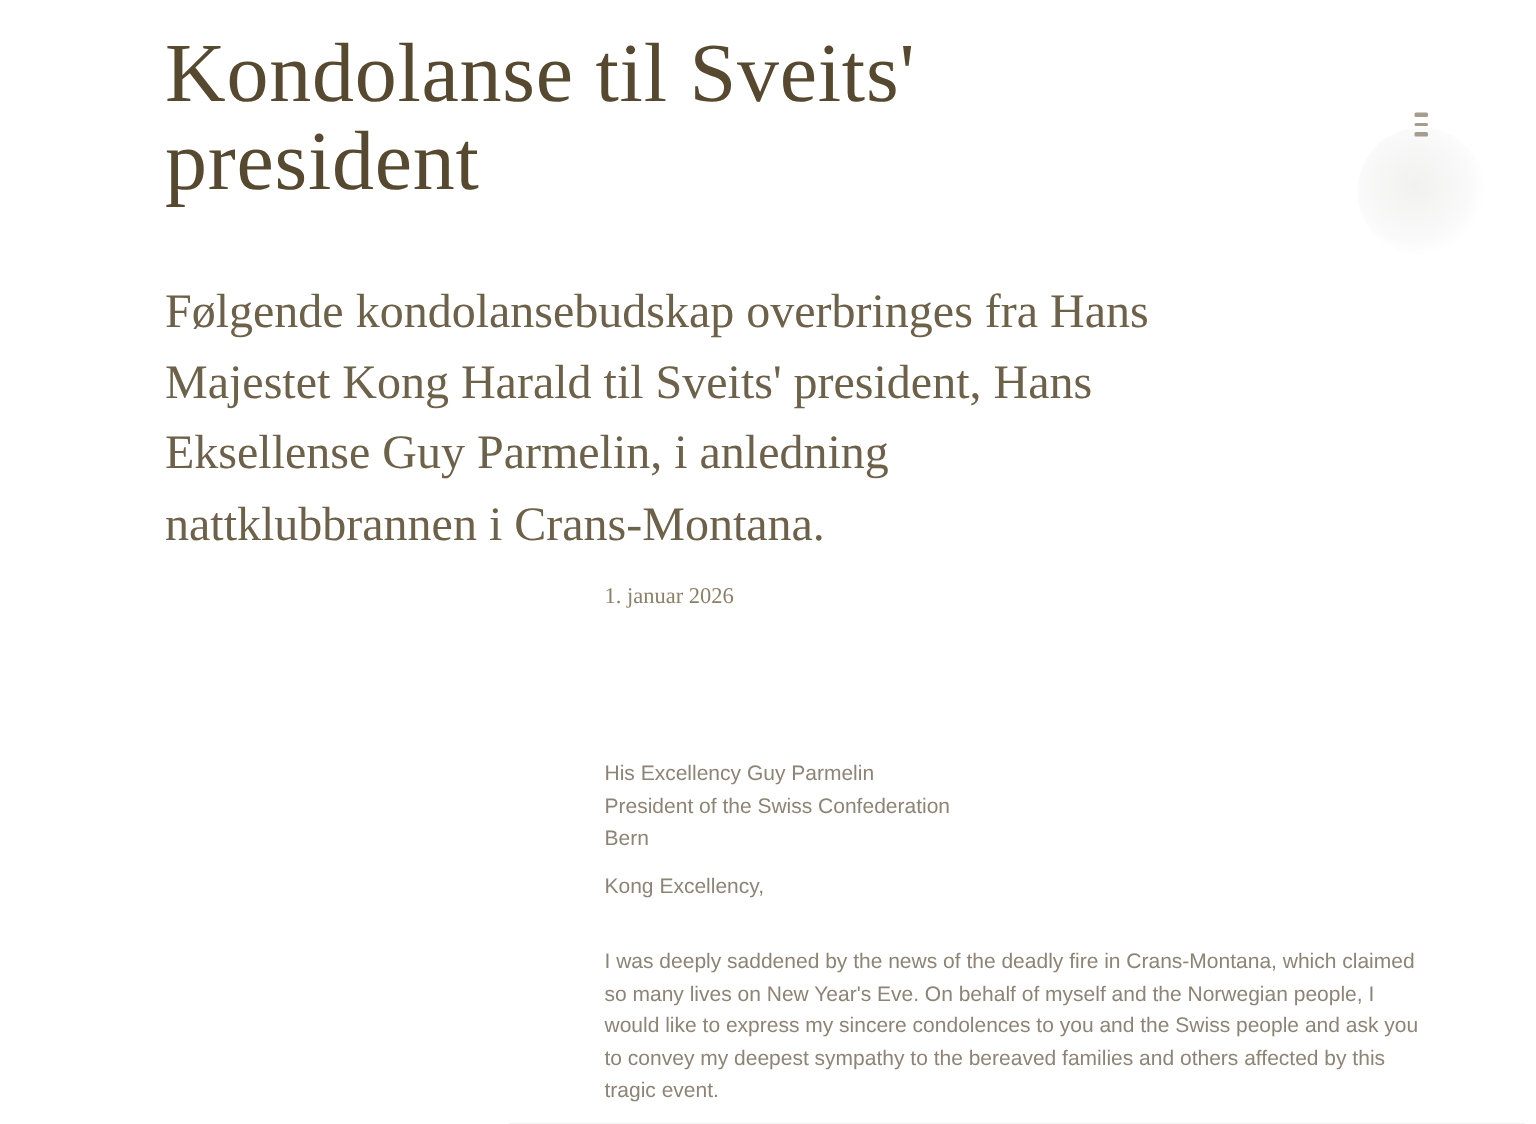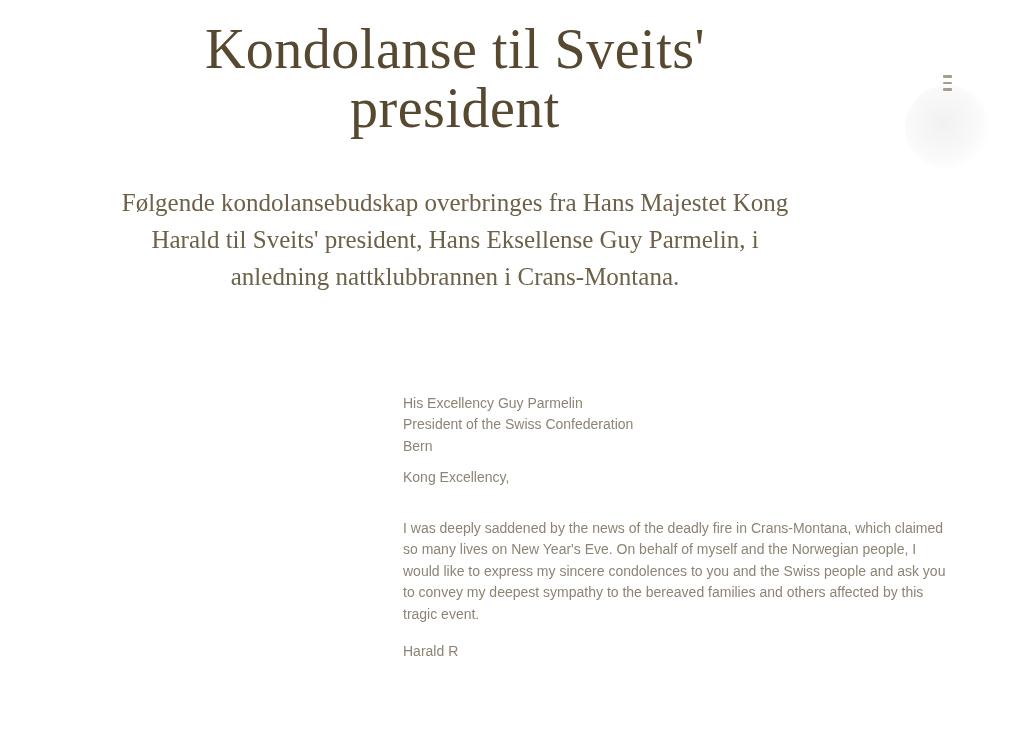--- a/index.html
+++ b/index.html
@@ -17,35 +17,34 @@
     width: 1024px;
     height: 749px;
     background: var(--bg_color);
     overflow: hidden;
     font-family: "Liberation Sans", sans-serif;
   }
   .article-header {
     width: 690px;
     margin-left: 110px;
     padding-top: 20px;
-    text-align: center;
   }
   .page-title {
     font-family: "Liberation Serif", "DejaVu Serif", serif;
     font-weight: 400;
     font-size: 56px;
     line-height: 1.05;
     color: var(--title_color);
     letter-spacing: 0.5px;
   }
   .article-lead {
     margin-top: 46px;
     font-family: "Liberation Serif", "DejaVu Serif", serif;
     font-weight: 400;
-    font-size: 25px;
+    font-size: 32px;
     line-height: 1.48;
     color: var(--lead_color);
   }
   .article-body {
     margin-left: 403px;
     width: 545px;
   }
   .publish-date {
     margin-top: 17px;
     font-family: "Liberation Serif", "DejaVu Serif", serif;
@@ -102,20 +101,21 @@
 <body>
 
 <div class="page">
 
   <header class="article-header">
     <h1 class="page-title">Kondolanse til Sveits' president</h1>
     <p class="article-lead">Følgende kondolansebudskap overbringes fra Hans Majestet Kong Harald til Sveits' president, Hans Eksellense Guy Parmelin, i anledning nattklubbrannen i Crans-Montana.</p>
   </header>
 
   <div class="article-body">
+    <div class="publish-date">1. januar 2026</div>
 
     <div class="letter">
       <p>His Excellency Guy Parmelin</p>
       <p>President of the Swiss Confederation</p>
       <p>Bern</p>
 
       <p class="salutation">Kong Excellency,</p>
 
       <p class="letter-body">I was deeply saddened by the news of the deadly fire in Crans-Montana, which claimed so many lives on New Year's Eve. On behalf of myself and the Norwegian people, I would like to express my sincere condolences to you and the Swiss people and ask you to convey my deepest sympathy to the bereaved families and others affected by this tragic event.</p>
 

